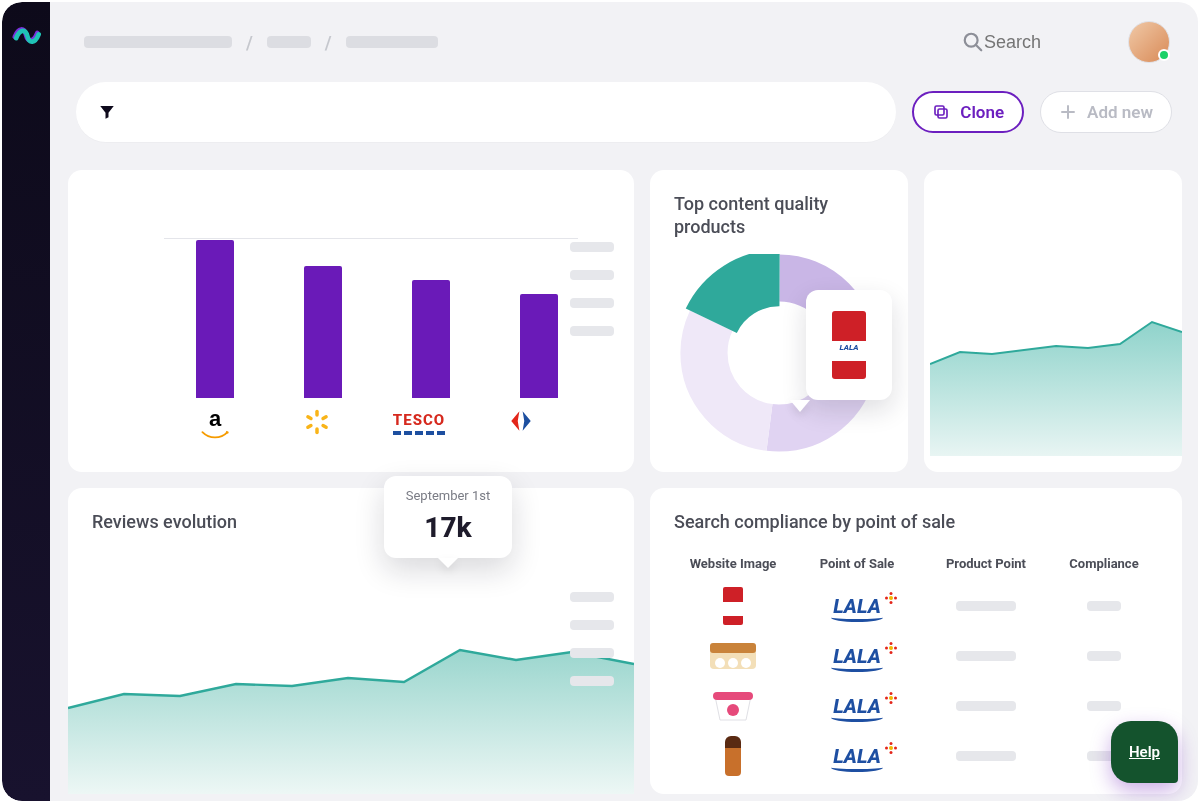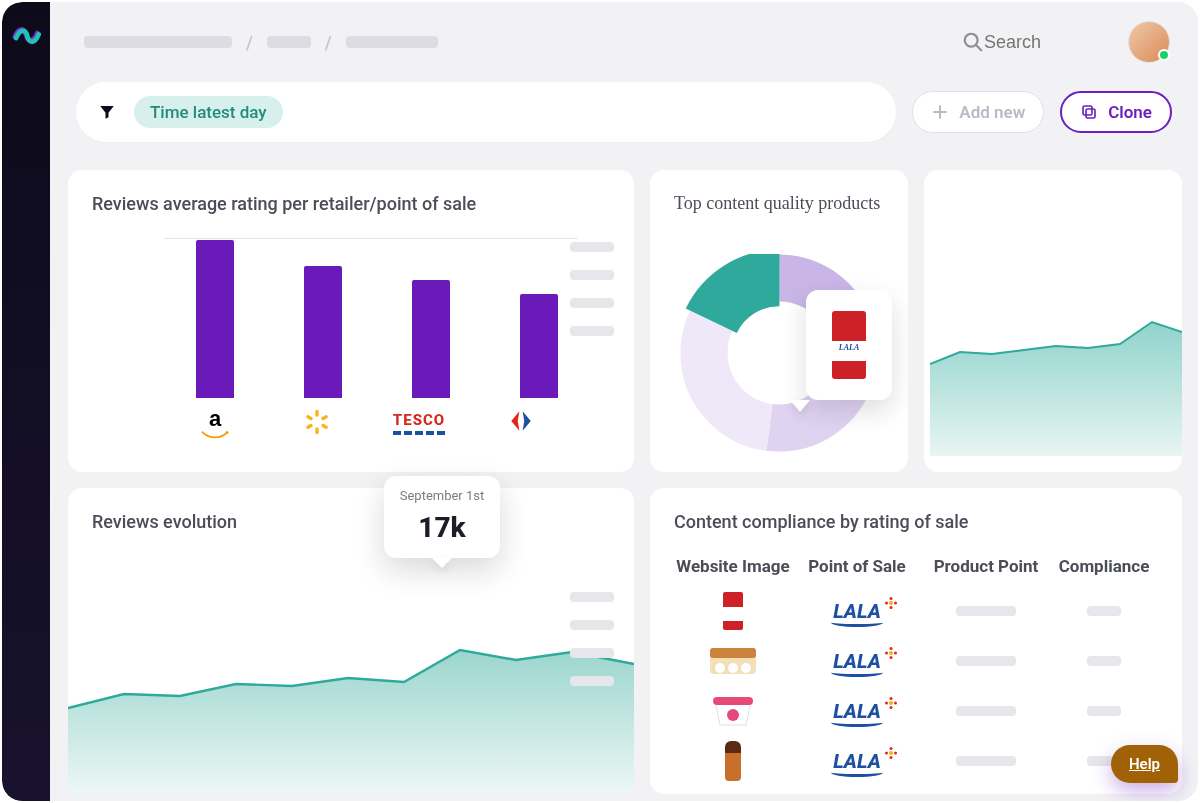--- a/index.html
+++ b/index.html
@@ -45,63 +45,63 @@
   .bar-label { width:102px; text-align:center; font-weight:700; }
   .legend-col { position:absolute; right:20px; top:72px; width:44px; display:flex; flex-direction:column; gap:18px; }
   .legend-skel { height:10px; background:#E6E7EB; border-radius:4px; }
 
   .brand-amazon { font-family:Arial; color:#000; font-size:22px; font-weight:900; }
   .brand-walmart { width:28px; height:28px; display:inline-block; }
   .brand-tesco { color:#D6291E; font-weight:800; letter-spacing:1px; font-size:15px; border-bottom:4px dashed #1D4FA0; padding-bottom:2px; }
   .brand-carrefour { width:26px; height:26px; display:inline-block; }
 
   
-  .card-donut { grid-column:2; grid-row:1;font-family:Liberation Serif, serif; }
+  .card-donut { grid-column:2; grid-row:1; }
   .donut-wrap { position:absolute; left:30px; top:84px; width:198px; height:198px; }
   .donut-wrap svg { width:198px; height:198px; }
   .product-pop { position:absolute; right:16px; top:120px; width:86px; height:110px; background:#fff; border-radius:12px; box-shadow:0 10px 26px rgba(20,20,40,.14); display:flex; align-items:center; justify-content:center; }
   .lala-box { width:34px; height:68px; background:linear-gradient(180deg,#CE2027 0%,#CE2027 44%,#fff 44%,#fff 74%,#CE2027 74%,#CE2027 100%); border-radius:3px; position:relative; }
   .lala-text { position:absolute; top:32px; left:0; right:0; text-align:center; font-size:8px; font-weight:800; color:#1E4FA2; font-style:italic; }
   .pointer { position:absolute; left:140px; top:230px; width:0; height:0; border-left:10px solid transparent; border-right:10px solid transparent; border-top:12px solid #fff; filter:drop-shadow(0 4px 4px rgba(0,0,0,.1)); }
 
   
   .card-metascore { grid-column:3; grid-row:1; }
   .metascore-svg { position:absolute; left:6px; right:0; bottom:0; top:76px; width:252px; height:210px; }
 
   
   .card-reviews { grid-column:1; grid-row:2; padding:22px 24px 0 24px; overflow:visible; }
   .card-reviews .card-title { margin-bottom:12px; }
   .reviews-svg { position:absolute; left:0; bottom:0; width:566px; height:236px; }
-  .tooltip { position:absolute; left:316px; top:-12px; width:116px; background:#fff; border-radius:12px; box-shadow:0 12px 30px rgba(20,20,40,.16); padding:12px 10px 14px; text-align:center; }
+  .tooltip { position:absolute; left:316px; top:-12px; width:128px; background:#fff; border-radius:12px; box-shadow:0 12px 30px rgba(20,20,40,.16); padding:12px 10px 14px; text-align:center; }
   .tooltip::after { content:""; position:absolute; bottom:-10px; left:50%; transform:translateX(-50%); border-left:10px solid transparent; border-right:10px solid transparent; border-top:10px solid #fff; filter:drop-shadow(0 4px 4px rgba(0,0,0,.08)); }
   .tt-date { font-size:13px; color:#7A7C85; }
   .tt-val { font-size:28px; font-weight:800; color:#1E1B2B; margin-top:8px; }
   .legend-col2 { position:absolute; right:20px; top:104px; width:44px; display:flex; flex-direction:column; gap:18px; }
 
   
   .card-table { grid-column:2 / span 2; grid-row:2; }
   .tbl { position:absolute; left:22px; right:20px; top:62px; }
   .tbl-head, .tbl-row { display:grid; grid-template-columns: 122px 126px 132px 104px; align-items:center; }
-  .tbl-head { font-size:17px; color:#4B4D57; font-weight:700; padding:6px 0 10px; text-align:center; }
+  .tbl-head { font-size:13px; color:#4B4D57; font-weight:700; padding:6px 0 10px; text-align:center; }
   .tbl-row { height:50px; }
   .cell { display:flex; justify-content:center; align-items:center; }
   .skel { height:10px; background:#E6E7EB; border-radius:4px; }
   .skel.med { width:60px; }
   .skel.sm { width:34px; }
   .lala-logo { font-size:20px; font-weight:800; font-style:italic; color:#1E4FA2; position:relative; }
   .lala-logo::after { content:""; position:absolute; left:-2px; right:-2px; bottom:-4px; height:6px; border-bottom:3px solid #1E4FA2; border-radius:50%; }
   .lala-flower { position:absolute; right:-16px; top:-2px; width:12px; height:12px; }
   .prodimg { width:50px; height:44px; display:flex; align-items:center; justify-content:center; }
   .p-box { width:20px; height:38px; background:linear-gradient(180deg,#CE2027 0%,#CE2027 40%,#fff 40%,#fff 76%,#CE2027 76%); border-radius:2px; }
   .p-cups { width:50px; height:34px; }
   .p-cup { width:44px; height:36px; }
   .p-bottle { width:16px; height:40px; background:linear-gradient(180deg,#5A2A12 0%,#5A2A12 30%,#C8702B 30%,#C8702B 100%); border-radius:6px 6px 4px 4px; }
 
   
-  .help-pill { position:absolute; right:20px; bottom:18px; background:#a16207; color:#fff; font-size:15px; font-weight:600; padding:10px 18px; border-radius:20px 20px 4px 20px; box-shadow:0 8px 20px rgba(106,26,184,.35);text-decoration:underline; }
+  .help-pill { position:absolute; right:20px; bottom:18px; background:#14532d; color:#fff; font-size:15px; font-weight:600; padding:22px 18px; border-radius:20px 20px 4px 20px; box-shadow:0 8px 20px rgba(106,26,184,.35);text-decoration:underline; }
 </style>
 </head>
 <body>
 
 <div class="stage">
   <div class="border-frame">
     <div class="sidebar">
       <svg class="logo" viewBox="0 0 32 32">
         <path d="M4 20 C8 10, 14 10, 16 18 C18 26, 24 26, 28 16" stroke="#7B2EDB" stroke-width="5" fill="none" stroke-linecap="round"></path>
         <path d="M4 20 C8 10, 14 10, 16 18 C18 26, 24 26, 28 16" stroke="#1FC3B6" stroke-width="5" fill="none" stroke-linecap="round" transform="translate(1.5 1.5)"></path>
@@ -130,41 +130,39 @@
           <div class="avatar"></div>
           <div class="statusdot"></div>
         </div>
       </div>
 
       <div class="rowbar">
         <div class="filter-card">
           <svg class="funnel" viewBox="0 0 24 24">
             <path d="M3 4h18l-7 9v6l-4 2v-8L3 4z" fill="#0E0A1C"></path>
           </svg>
-          <span class="chip">Time latest day</span>
-        </div>
-        <div class="btn-outline btn-add">
-          <svg width="18" height="18" viewBox="0 0 24 24">
-            <path d="M12 4v16M4 12h16" stroke="#B9BBC4" stroke-width="2.6" stroke-linecap="round"></path>
-          </svg>
-          <span>Add new</span>
         </div>
         <div class="btn-outline btn-clone">
           <svg width="18" height="18" viewBox="0 0 24 24">
             <rect x="8" y="8" width="12" height="12" rx="2" stroke="#6C1FBF" stroke-width="2.2" fill="none"></rect>
             <rect x="4" y="4" width="12" height="12" rx="2" stroke="#6C1FBF" stroke-width="2.2" fill="none"></rect>
           </svg>
           <span>Clone</span>
         </div>
+        <div class="btn-outline btn-add">
+          <svg width="18" height="18" viewBox="0 0 24 24">
+            <path d="M12 4v16M4 12h16" stroke="#B9BBC4" stroke-width="2.6" stroke-linecap="round"></path>
+          </svg>
+          <span>Add new</span>
+        </div>
       </div>
 
       <div class="grid">
 
         <div class="card card-bars">
-          <div class="card-title">Reviews average rating per retailer/point of sale</div>
           <div class="bars-baseline"></div>
           <div class="bars-area">
             <div class="bar" style="left:32px; height:158px"></div>
             <div class="bar" style="left:140px; height:132px"></div>
             <div class="bar" style="left:248px; height:118px"></div>
             <div class="bar" style="left:356px; height:104px"></div>
           </div>
           <div class="bar-labels">
             <div class="bar-label">
               <span class="brand-amazon">a</span>
@@ -250,21 +248,21 @@
           </div>
           <div class="legend-col2">
             <div class="legend-skel"></div>
               <div class="legend-skel"></div>
               <div class="legend-skel"></div>
               <div class="legend-skel"></div>
           </div>
         </div>
 
         <div class="card card-table">
-          <div class="card-title">Content compliance by rating of sale</div>
+          <div class="card-title">Search compliance by point of sale</div>
           <div class="tbl">
             <div class="tbl-head">
               <div>Website Image</div>
               <div>Point of Sale</div>
               <div>Product Point</div>
               <div>Compliance</div>
             </div>
 
             <div class="tbl-row">
               <div class="cell">

